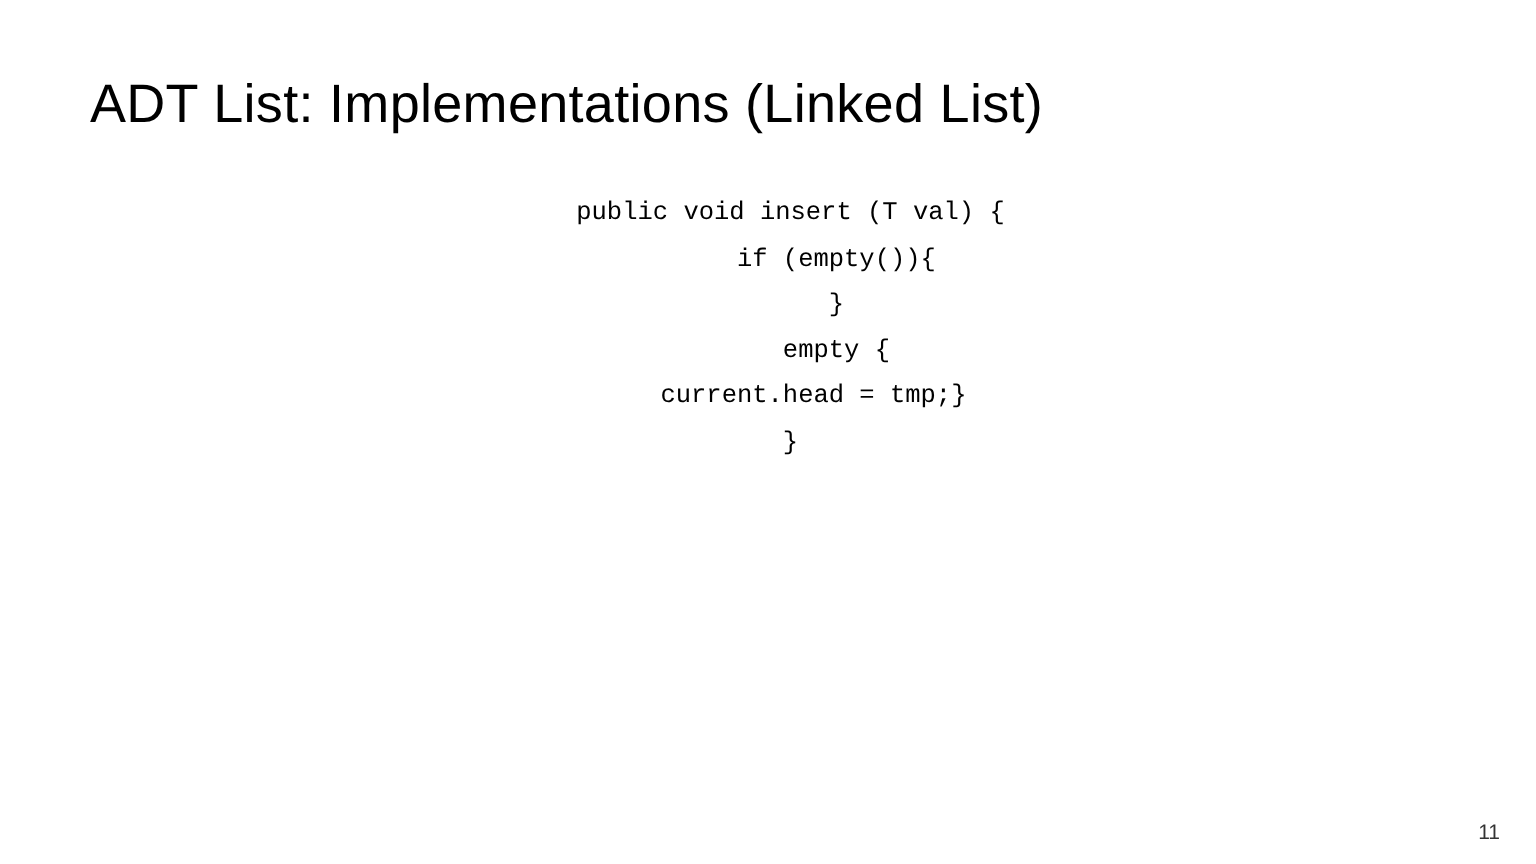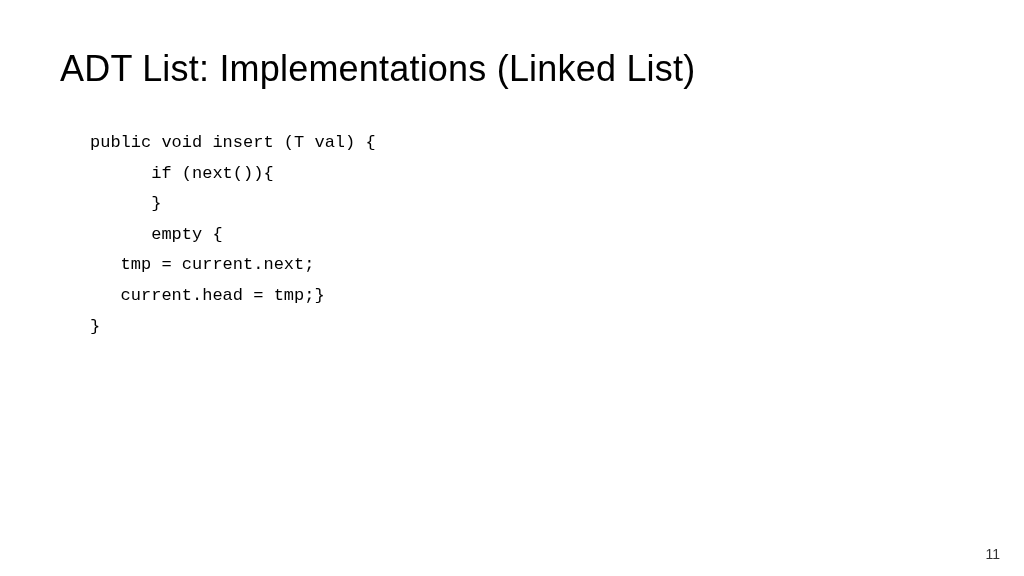--- a/index.html
+++ b/index.html
@@ -30,40 +30,40 @@
     }
     .code-block {
       font-family: "Courier New", Courier, monospace;
       font-size: 17px;
       color: #000;
       line-height: 1.8;
       padding-left: 30px;
     }
     .code-line {
       white-space: pre;
+      text-align: center;
     }
     .page-number {
       position: absolute;
       bottom: 14px;
       right: 24px;
       font-size: 14px;
       color: #333;
     }
   </style>
 </head>
 <body>
 
 <div class="slide">
   <h1 class="title">ADT List: Implementations (Linked List)</h1>
 
   <div class="code-block">
     <div class="code-line">public void insert (T val) {</div>
     <div class="code-line"></div>
-    <div class="code-line">      if (next()){</div>
+    <div class="code-line">      if (empty()){</div>
     <div class="code-line">      }</div>
     <div class="code-line">      empty {</div>
-    <div class="code-line">   tmp = current.next;</div>
     <div class="code-line">   current.head = tmp;}</div>
     <div class="code-line">}</div>
   </div>
 
   <div class="page-number">11</div>
 </div>
 
 </body></html>

